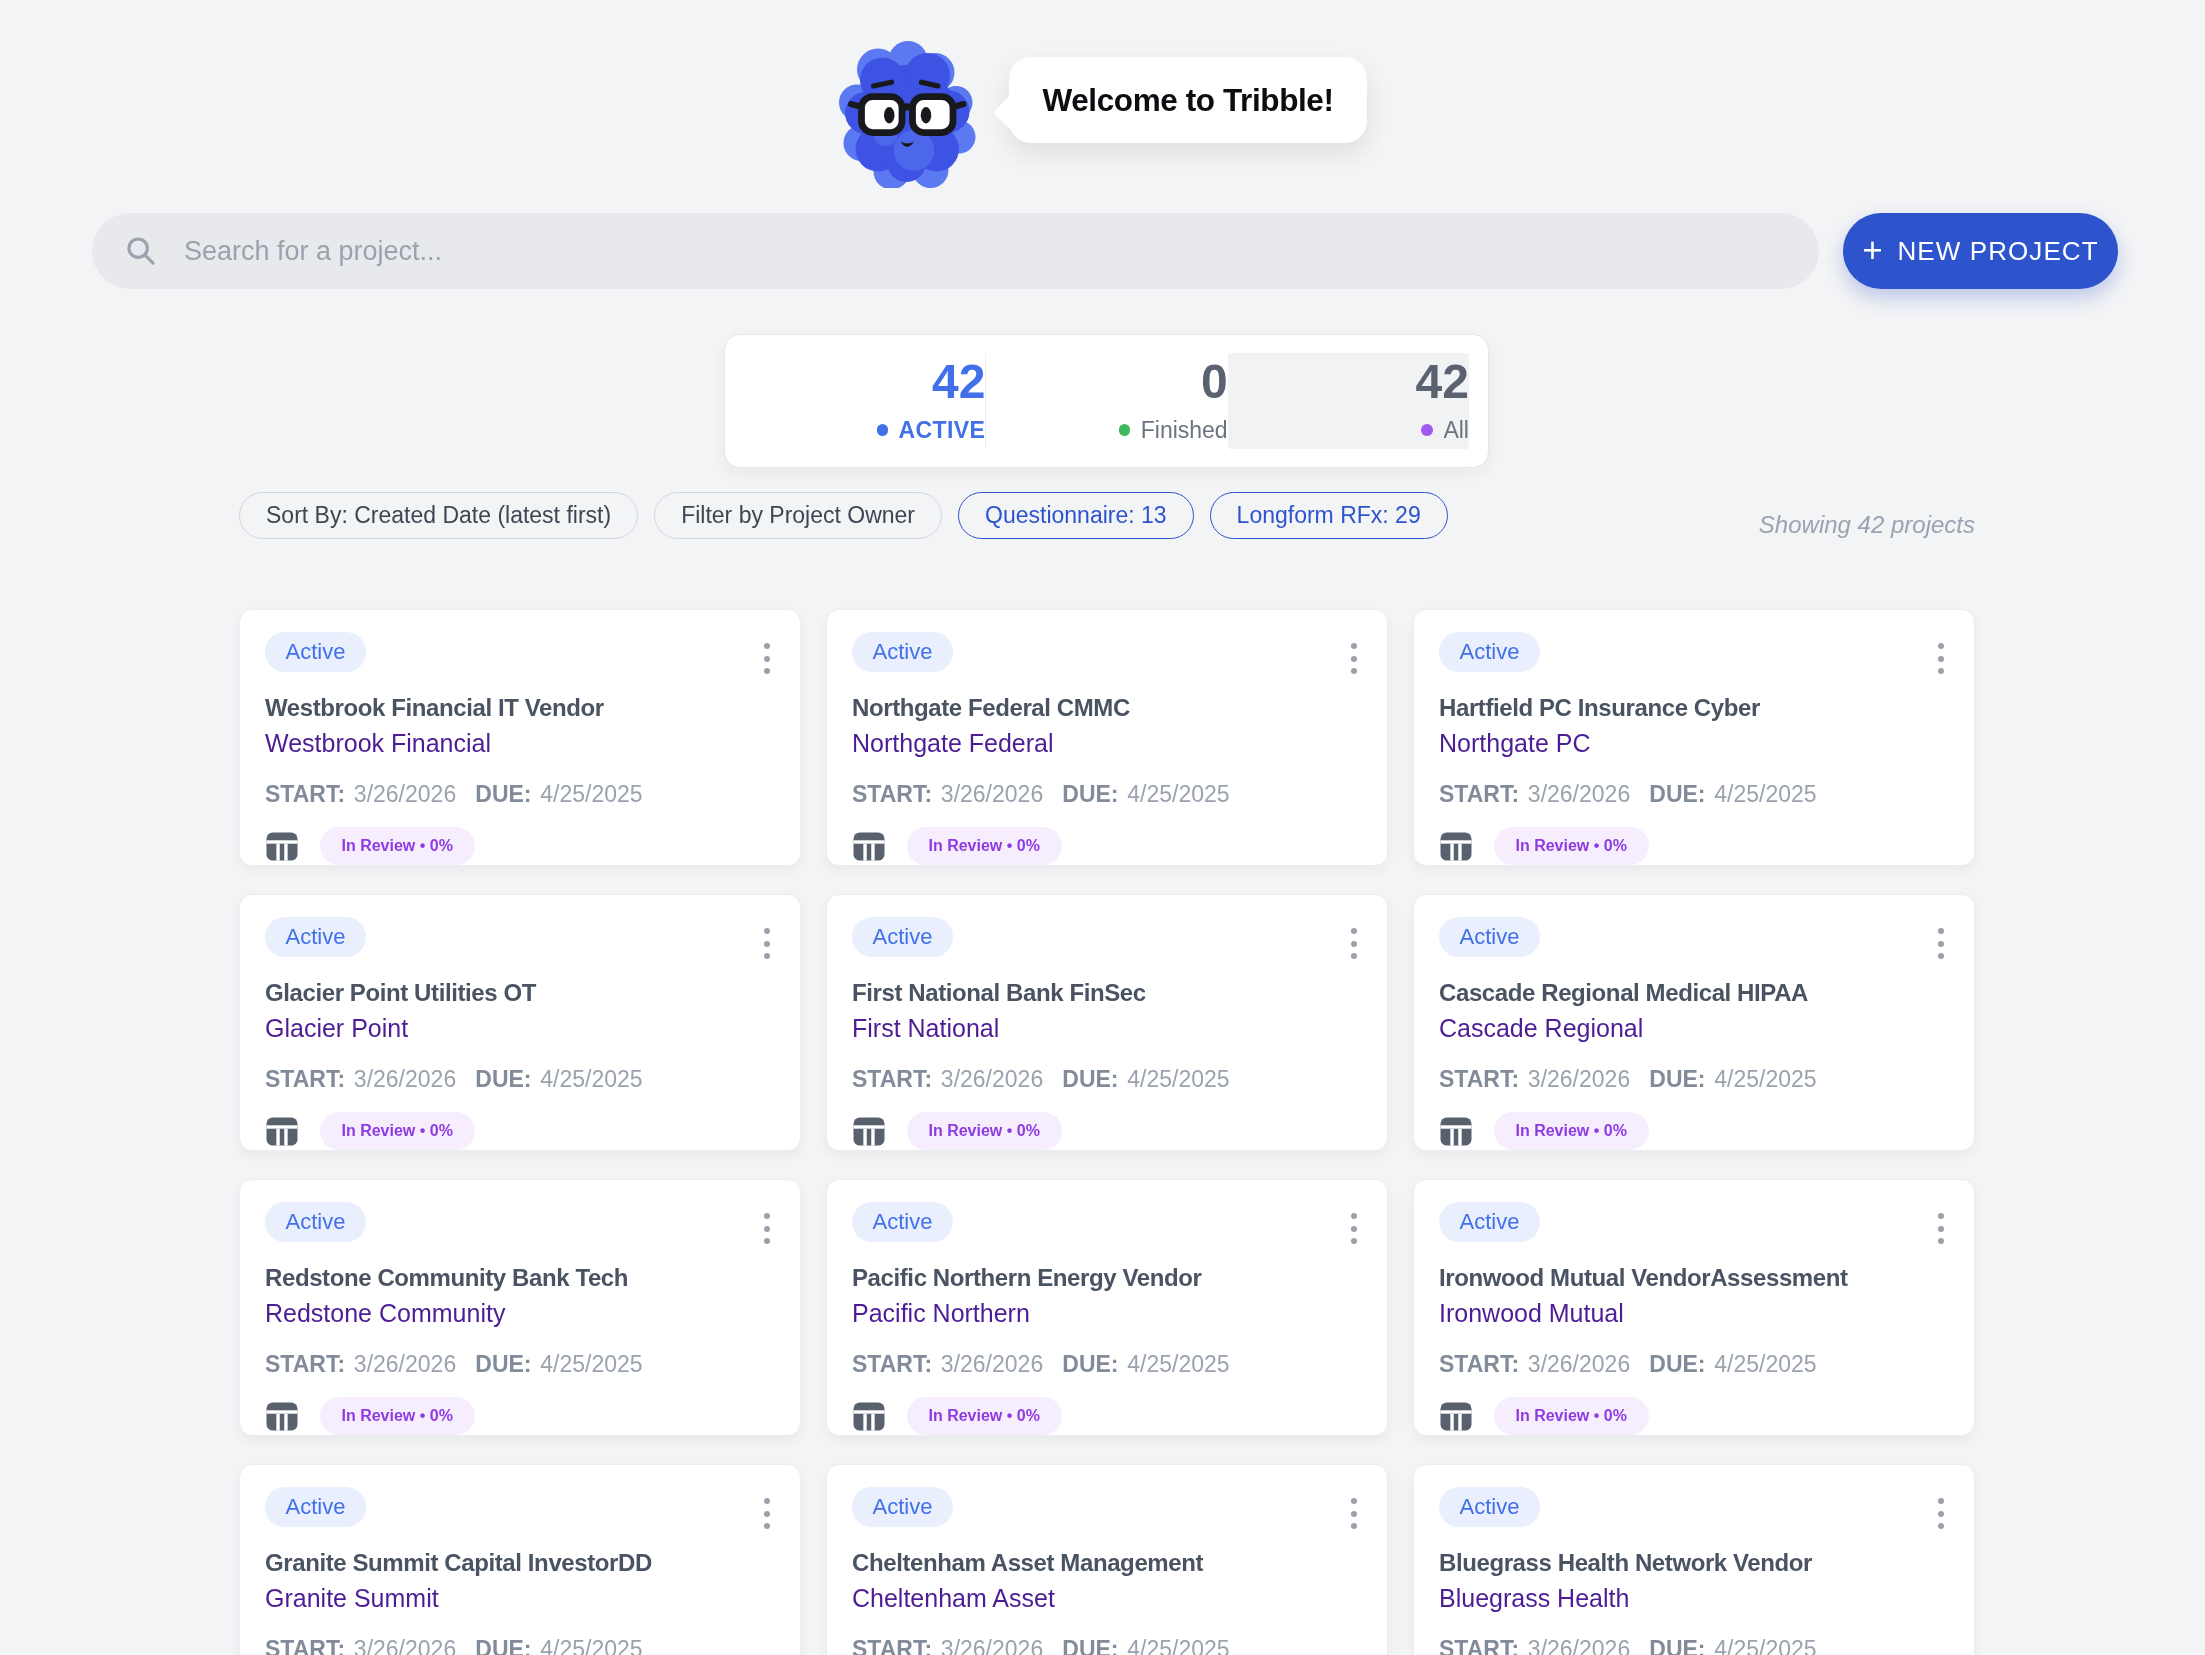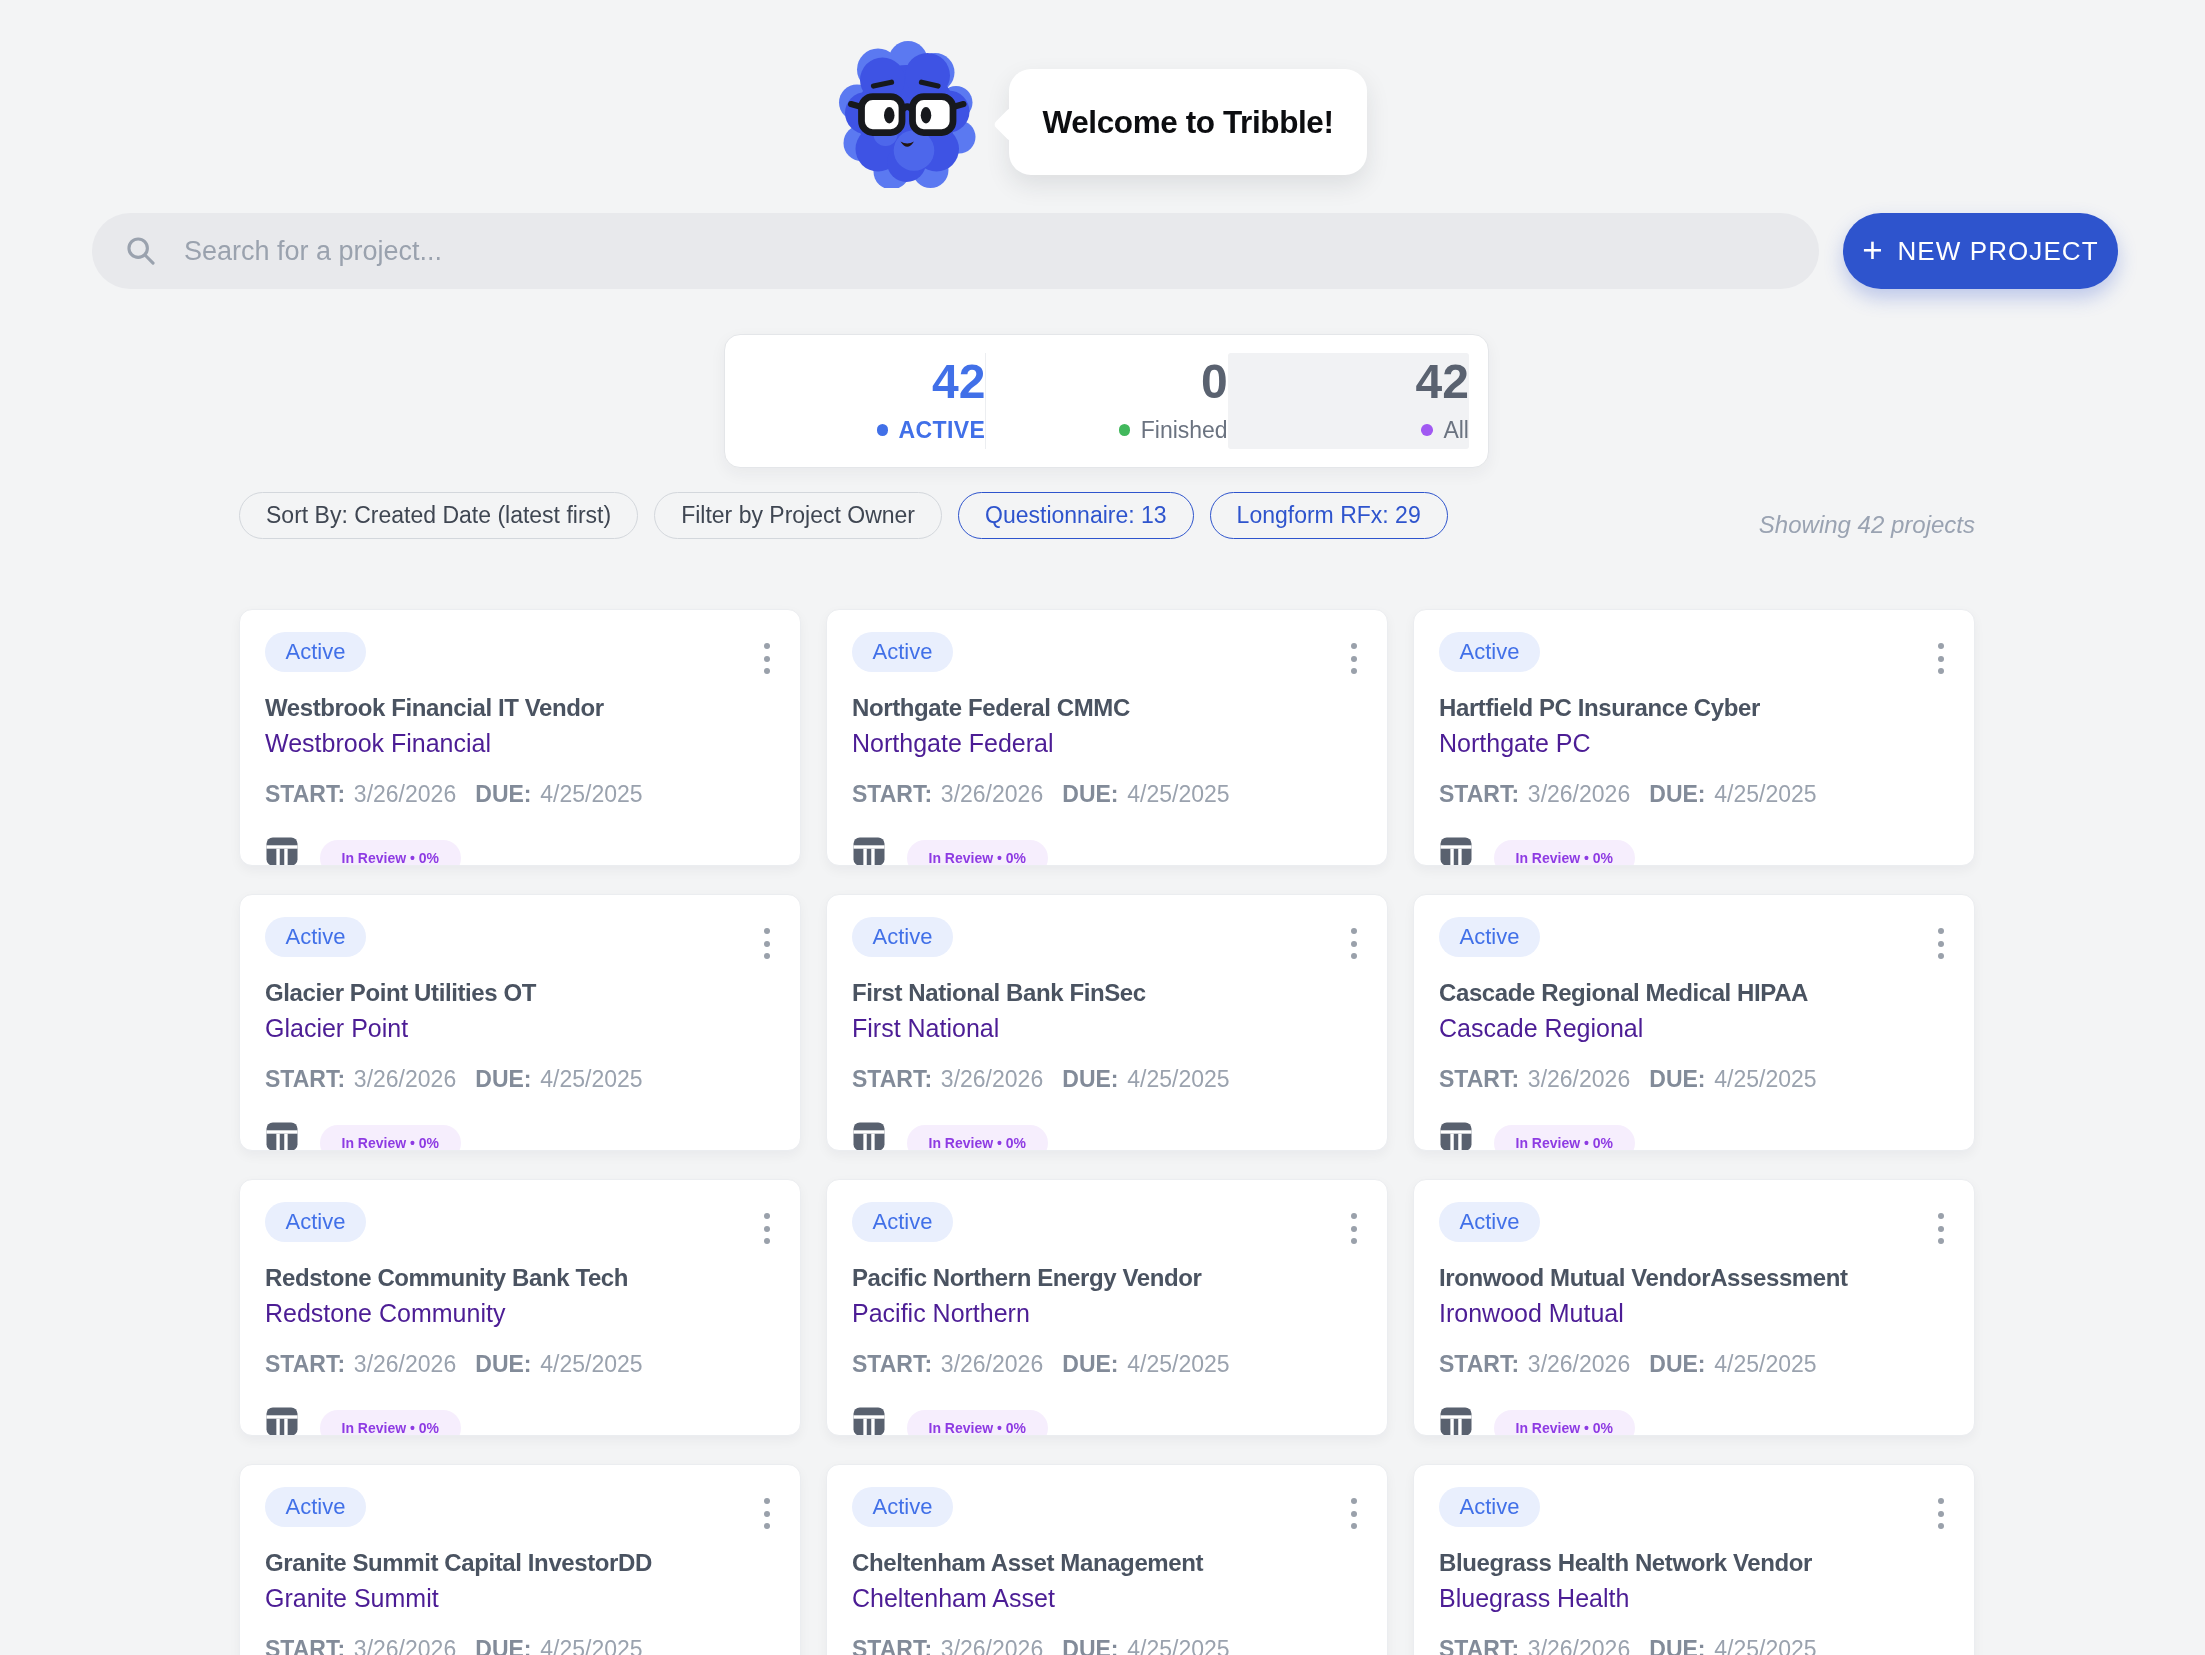--- a/index.html
+++ b/index.html
@@ -8,21 +8,21 @@
     background:#f3f4f5;
     font-family:"Liberation Sans", sans-serif;
     position:relative;
     -webkit-font-smoothing:antialiased;
   }
   .page{position:relative;width:2205px;height:1655px;overflow:hidden;}
 
   
   .mascot{position:absolute;left:837px;top:38px;width:139px;height:150px;}
   .bubble{
-    position:absolute;left:1009px;top:69px;width:358px;height:106px;
+    position:absolute;left:1009px;top:57px;width:358px;height:86px;
     background:#ffffff;border-radius:22px;
     box-shadow:0 10.3px 25px rgba(30,35,50,.10);
     display:flex;align-items:center;justify-content:center;
   }
   .bubble::before{
     content:"";position:absolute;left:-11px;top:43px;width:25px;height:25px;
     background:#ffffff;transform:rotate(45deg);border-radius:4.4px;
   }
   .bubble-text{font-size:31.5px;font-weight:700;color:#0c0d10;letter-spacing:-0.4px;position:relative;}
 
@@ -104,23 +104,23 @@
     margin-top:22px;font-size:24px;font-weight:700;color:#4a5361;letter-spacing:-0.4px;
     white-space:nowrap;overflow:hidden;text-overflow:ellipsis;
   }
   .subtitle{margin-top:7.3px;font-size:25px;color:#4c1d95;}
   .dates{margin-top:23.5px;font-size:23px;color:#9aa2ae;display:flex;gap:8.8px;align-items:baseline;}
   .dates .dlabel{font-weight:700;color:#828b99;}
   .dates .due{margin-left:10.3px;}
   .cardfoot{margin-top:19px;display:flex;align-items:center;gap:20.5px;}
   .table-icon{width:34px;height:31px;color:#59616f;flex:0 0 auto;}
   .review-pill{
-    display:inline-block;font-size:14px;font-weight:700;
+    display:inline-block;font-size:16px;font-weight:700;
     color:var(--review-purple,#8e3be3);background:var(--review-bg,#f6eefd);
-    padding:11px 22px;border-radius:22px;line-height:1;margin-top:13px;
+    padding:11px 22px;border-radius:22px;line-height:1;
   }
 </style>
 </head>
 <body style="background: rgb(243, 244, 245);">
 
 <div class="page">
 
   <svg class="mascot" viewBox="0 0 180 200" aria-hidden="true">
     <g fill="#5b79f1">
       <circle cx="52" cy="42" r="28"></circle>

